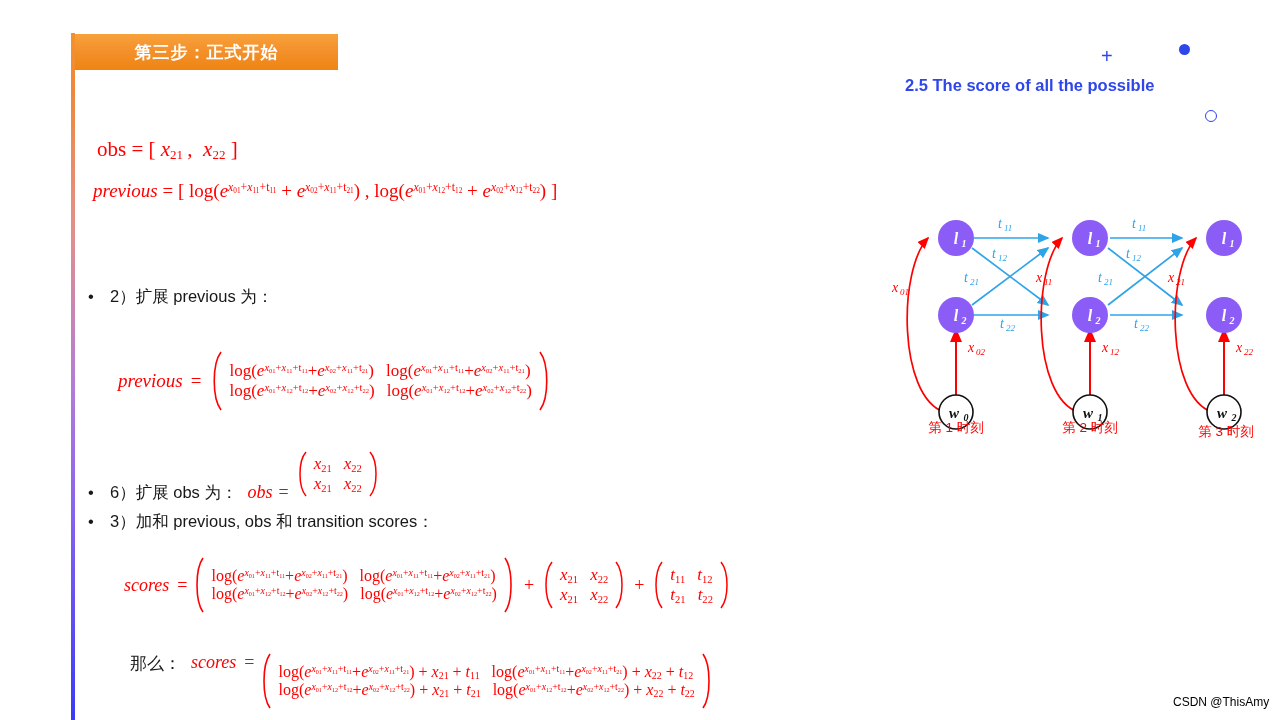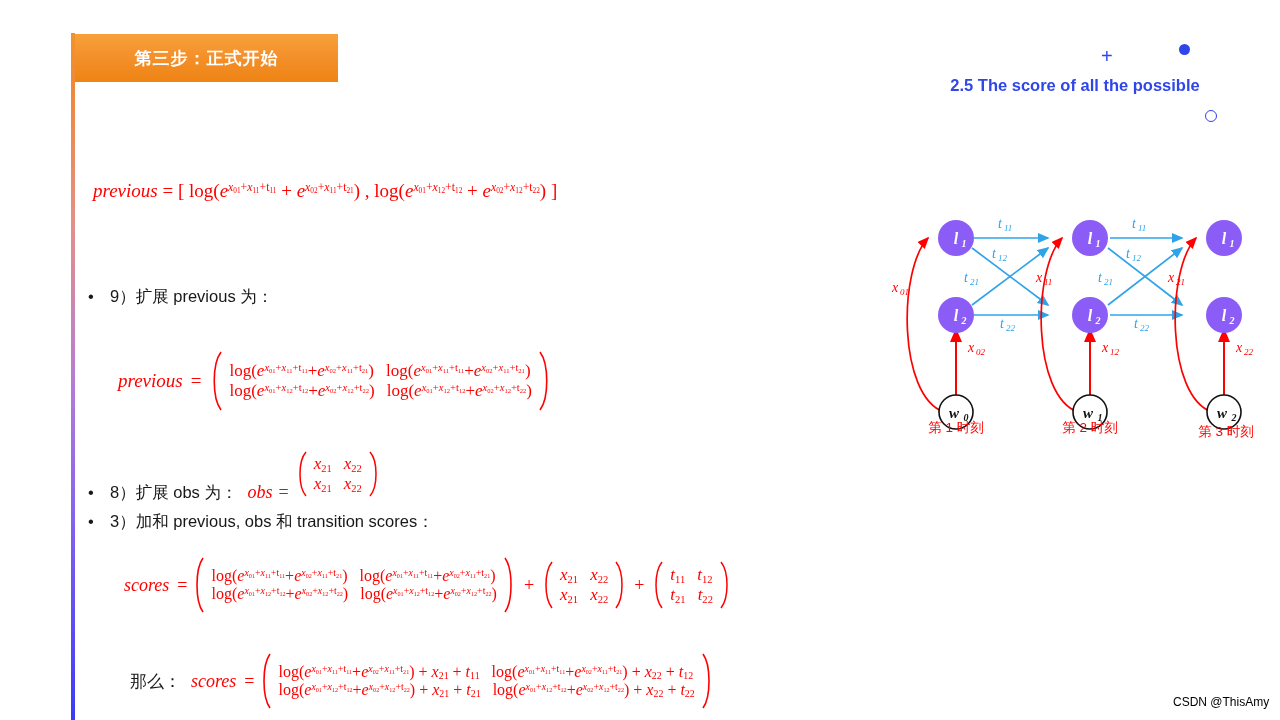--- a/index.html
+++ b/index.html
@@ -11,41 +11,41 @@
   .slide{position:absolute;inset:0;}
 
   
   .accent-bar{
     position:absolute;left:71px;top:33px;width:4px;height:687px;
     background:linear-gradient(to bottom,#F39228 0%,#F0883A 8%,#E3908A 28%,#B37BD8 52%,#8763EE 70%,#3B3BF5 100%);
   }
 
   
   .banner{
-    position:absolute;left:75px;top:34px;width:263px;height:48px;
+    position:absolute;left:75px;top:34px;width:263px;height:36px;
     background:linear-gradient(to bottom,#F7A13A 0%,#F4912C 45%,#EE8413 100%);
     color:#ffffff;font-weight:bold;font-size:17px;
     display:flex;align-items:center;justify-content:center;
     letter-spacing:1px;
   }
 
   
   .ybox{
     position:absolute;left:86px;top:82px;width:169px;height:35px;
     background:#FFFF99;border:1.5px solid #D9A400;
     display:flex;align-items:center;justify-content:center;
     color:#D40000;font-weight:bold;font-style:italic;font-size:18px;
     font-family:"Liberation Serif","DejaVu Serif",serif;
   }
 
   
   .rt-heading{
     position:absolute;left:905px;top:72px;width:340px;
     color:#2F46E8;font-weight:bold;font-size:16.5px;line-height:26px;
-    text-align:center;
+    text-align:left;
   }
   .plus-mark{position:absolute;left:1101px;top:46px;color:#2F46E8;font-size:20px;line-height:1;}
   .dot-mark{position:absolute;left:1179px;top:44px;width:11px;height:11px;border-radius:50%;background:#2F46E8;}
   .circle-mark{position:absolute;left:1205px;top:110px;width:10px;height:10px;border-radius:50%;border:1.6px solid #2F46E8;}
   .m{font-family:"Liberation Serif","DejaVu Serif",serif;color:#FF0000;}
   .it{font-style:italic;}
   sub{font-size:0.62em;vertical-align:-0.25em;}
   sup{font-size:0.62em;vertical-align:0.5em;}
 
   .eq-obs{position:absolute;left:97px;top:137px;font-size:21px;}
@@ -61,21 +61,21 @@
 
   
   .matwrap{display:inline-flex;align-items:center;vertical-align:middle;}
   .mat{display:inline-flex;flex-direction:column;color:#FF0000;
        font-family:"Liberation Serif","DejaVu Serif",serif;}
   .mrow{display:flex;white-space:nowrap;}
   .mcell{padding:0 6px;}
 
   .eq-prevmat{position:absolute;left:118px;top:350px;font-size:17px;display:flex;align-items:center;}
   .eq-scores{position:absolute;left:124px;top:556px;font-size:16px;display:flex;align-items:center;}
-  .eq-final{position:absolute;left:130px;top:652px;font-size:16px;display:flex;align-items:center;}
+  .eq-final{position:absolute;left:130px;top:652px;font-size:16px;display:flex;align-items:flex-start;}
 
   .lbl-italic{font-style:italic;font-family:"Liberation Serif","DejaVu Serif",serif;color:#FF0000;}
 
   
   .diagram{position:absolute;left:880px;top:200px;width:400px;height:250px;}
   .diagram svg{display:block;}
   .node-lbl{font-family:"Liberation Serif","DejaVu Serif",serif;font-style:italic;font-weight:bold;fill:#ffffff;}
   .w-lbl{font-family:"Liberation Serif","DejaVu Serif",serif;font-style:italic;font-weight:bold;fill:#111111;}
   .t-lbl{font-family:"Liberation Serif","DejaVu Serif",serif;font-style:italic;fill:#2FA3E8;}
   .x-lbl{font-family:"Liberation Serif","DejaVu Serif",serif;font-style:italic;fill:#FF0000;}
@@ -96,33 +96,37 @@
 
 
   <div class="plus-mark">+</div>
   <div class="dot-mark"></div>
   <div class="circle-mark"></div>
 
   <div class="rt-heading">
     <div>2.5 The score of all the possible</div>
   </div>
 
+  <div class="eq-obs m">
+    <span>obs</span> =
+    [ <i>x</i><sub>21</sub> , &nbsp;<i>x</i><sub>22</sub> ]
+  </div>
 
   <div class="eq-prev m">
     <span class="it">previous</span> =
     [ log(<i>e</i><sup><i>x</i><sub>01</sub>+<i>x</i><sub>11</sub>+t<sub>11</sub></sup> +
     <i>e</i><sup><i>x</i><sub>02</sub>+<i>x</i><sub>11</sub>+t<sub>21</sub></sup>) ,
     log(<i>e</i><sup><i>x</i><sub>01</sub>+<i>x</i><sub>12</sub>+t<sub>12</sub></sup> +
     <i>e</i><sup><i>x</i><sub>02</sub>+<i>x</i><sub>12</sub>+t<sub>22</sub></sup>) ]
   </div>
 
 
   <div class="bullet b1">
     <span class="dotb">•</span>
-    <span>9）扩展 previous 为：</span>
+    <span>2）扩展 previous 为：</span>
   </div>
 
   <div class="eq-prevmat">
     <span class="lbl-italic" style="font-size:19px;margin-right:8px;">previous</span>
     <span class="m" style="font-size:19px;margin-right:6px;">=</span>
     <span class="matwrap">
       <svg width="16" height="62" viewBox="0 0 16 62">
         <path d="M14 2 C5 14, 5 48, 14 60" stroke="#FF0000" stroke-width="1.6" fill="none"></path>
       </svg>
       <span class="mat">
@@ -136,21 +140,21 @@
         </span>
       </span>
       <svg width="16" height="62" viewBox="0 0 16 62">
         <path d="M2 2 C11 14, 11 48, 2 60" stroke="#FF0000" stroke-width="1.6" fill="none"></path>
       </svg>
     </span>
   </div>
 
   <div class="bullet b2">
     <span class="dotb">•</span>
-    <span>8）扩展 obs 为：</span>
+    <span>6）扩展 obs 为：</span>
     <span class="lbl-italic" style="font-size:18px;margin-left:10px;">obs</span>
     <span class="m" style="font-size:18px;margin:0 6px;">=</span>
     <span class="matwrap" style="font-size:17px;">
       <svg width="13" height="48" viewBox="0 0 13 48">
         <path d="M11 2 C3 11, 3 37, 11 46" stroke="#FF0000" stroke-width="1.5" fill="none"></path>
       </svg>
       <span class="mat">
         <span class="mrow">
           <span class="mcell"><i>x</i><sub>21</sub></span>
           <span class="mcell"><i>x</i><sub>22</sub></span>

